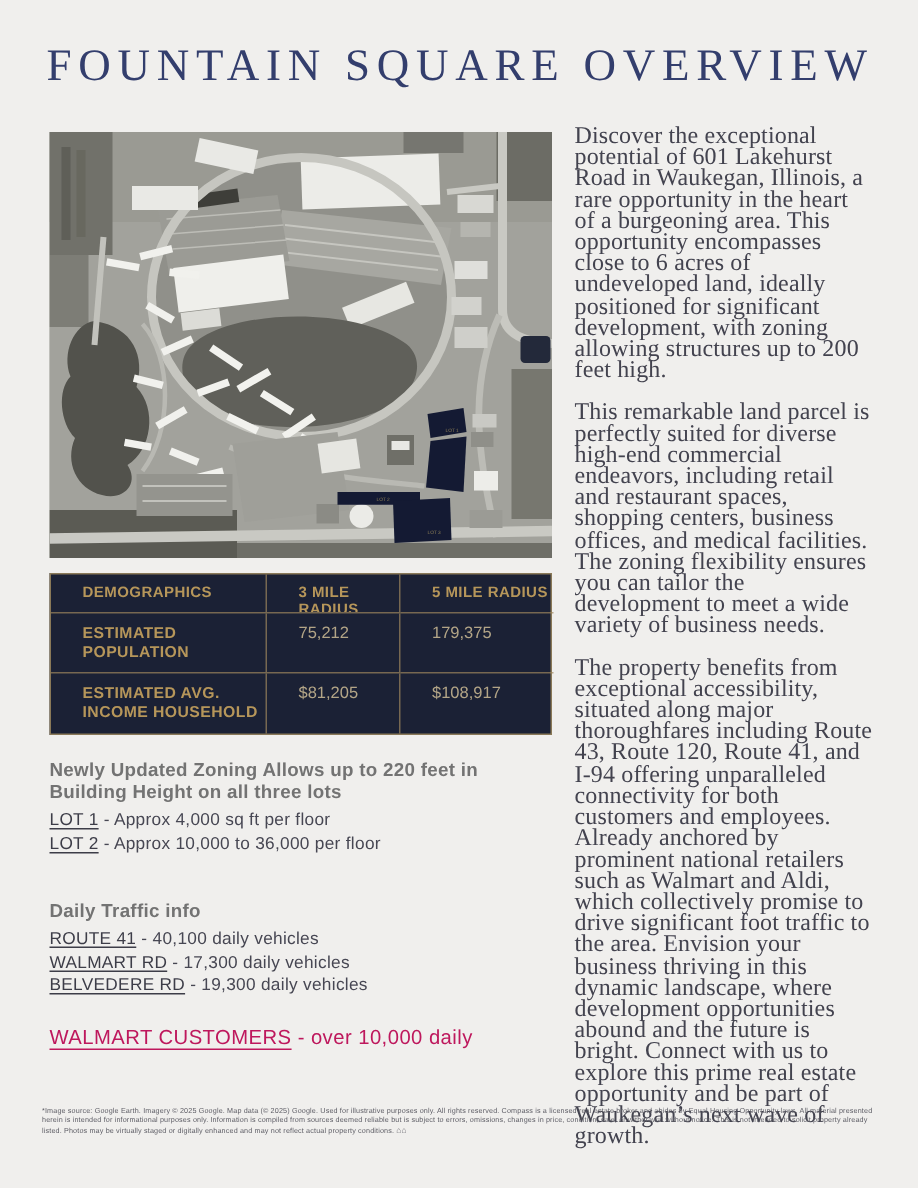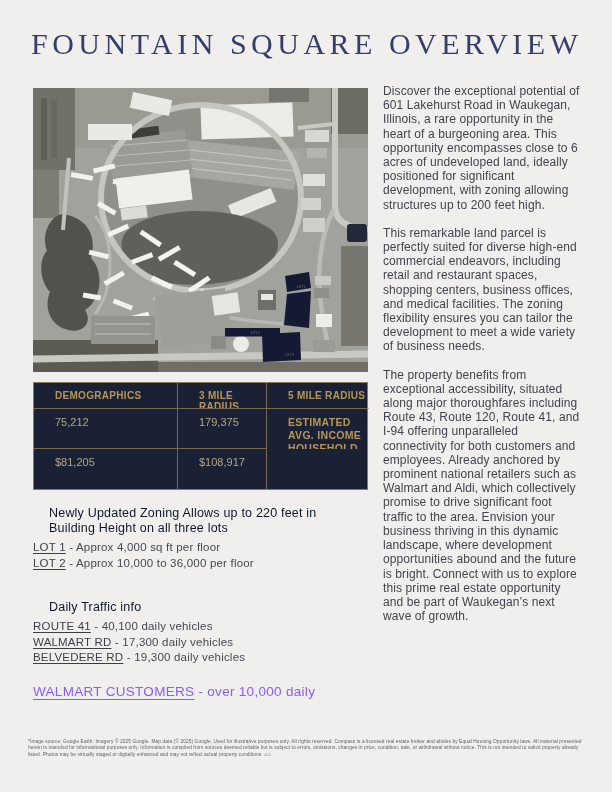--- a/index.html
+++ b/index.html
@@ -18,30 +18,30 @@
   .cell{border-right:1px solid rgba(158,136,94,.7);border-bottom:1px solid rgba(158,136,94,.7);
         padding:5px 2px 0 21px;box-sizing:border-box;overflow:hidden;}
   .cell:nth-child(3n){border-right:none;}
   .cell.lastrow{border-bottom:none;}
   .hcell{font-size:10px;font-weight:bold;letter-spacing:.3px;color:var(--gold,#b6965a);padding-top:7px;}
   .lcell{font-size:10.5px;font-weight:bold;letter-spacing:.3px;color:var(--gold,#b6965a);line-height:13px;padding-top:7px;}
   .vcell{font-size:11px;color:var(--tan,#b3a587);padding-top:7px;}
 
   
   .zoning{position:absolute;left:33px;top:506px;width:316px;}
-  .block-head{font-size:12.5px;font-weight:normal;color:#0f172a;line-height:15px;margin:0 0 4px 16px;letter-spacing:.2px;}
+  .block-head{font-size:12.5px;font-weight:bold;color:#737373;line-height:15px;margin:0 0 4px 0;letter-spacing:.2px;}
   .line{font-size:11.5px;color:#474753;line-height:15.5px;letter-spacing:.2px;}
   .line .lbl{text-decoration:underline;text-underline-offset:2px;color:#3d3d48;}
   .traffic{position:absolute;left:33px;top:600px;width:316px;}
-  .walmart{position:absolute;left:33px;top:684px;width:330px;font-size:13.5px;color:#8b5cf6;letter-spacing:.3px;}
+  .walmart{position:absolute;left:33px;top:684px;width:330px;font-size:13.5px;color:#be185d;letter-spacing:.3px;}
   .walmart .lbl{text-decoration:underline;text-underline-offset:2.5px;}
 
   
   .desc{position:absolute;left:383px;top:84px;width:200px;}
-  .desc p{margin:0 0 14px 0;font-size:12px;line-height:14.2px;color:#43434f;letter-spacing:.1px;}
+  .desc p{margin:0 0 14px 0;font-size:16px;line-height:14.2px;color:#43434f;letter-spacing:.1px;font-family:Liberation Serif, serif;}
 
   
   .footer{position:absolute;left:28px;top:739px;width:560px;font-size:4.8px;line-height:6px;
           color:#5e5e66;letter-spacing:.1px;}
   .footer .eh{font-size:5.5px;}
 </style>
 </head>
 <body>
 
 <div class="page">
@@ -156,20 +156,21 @@
         <text x="252" y="268">LOT 3</text>
       </g>
     </svg>
   </div>
 
   <div class="demo-table">
     <div class="cell hcell">DEMOGRAPHICS</div>
     <div class="cell hcell">3 MILE RADIUS</div>
     <div class="cell hcell">5 MILE RADIUS</div>
 
+    <div class="cell lcell">ESTIMATED POPULATION</div>
     <div class="cell vcell">75,212</div>
     <div class="cell vcell">179,375</div>
 
     <div class="cell lcell lastrow">ESTIMATED AVG. INCOME HOUSEHOLD</div>
     <div class="cell vcell lastrow">$81,205</div>
     <div class="cell vcell lastrow">$108,917</div>
   </div>
 
   <div class="zoning">
     <p class="block-head">Newly Updated Zoning Allows up to 220 feet in Building Height on all three lots</p>

